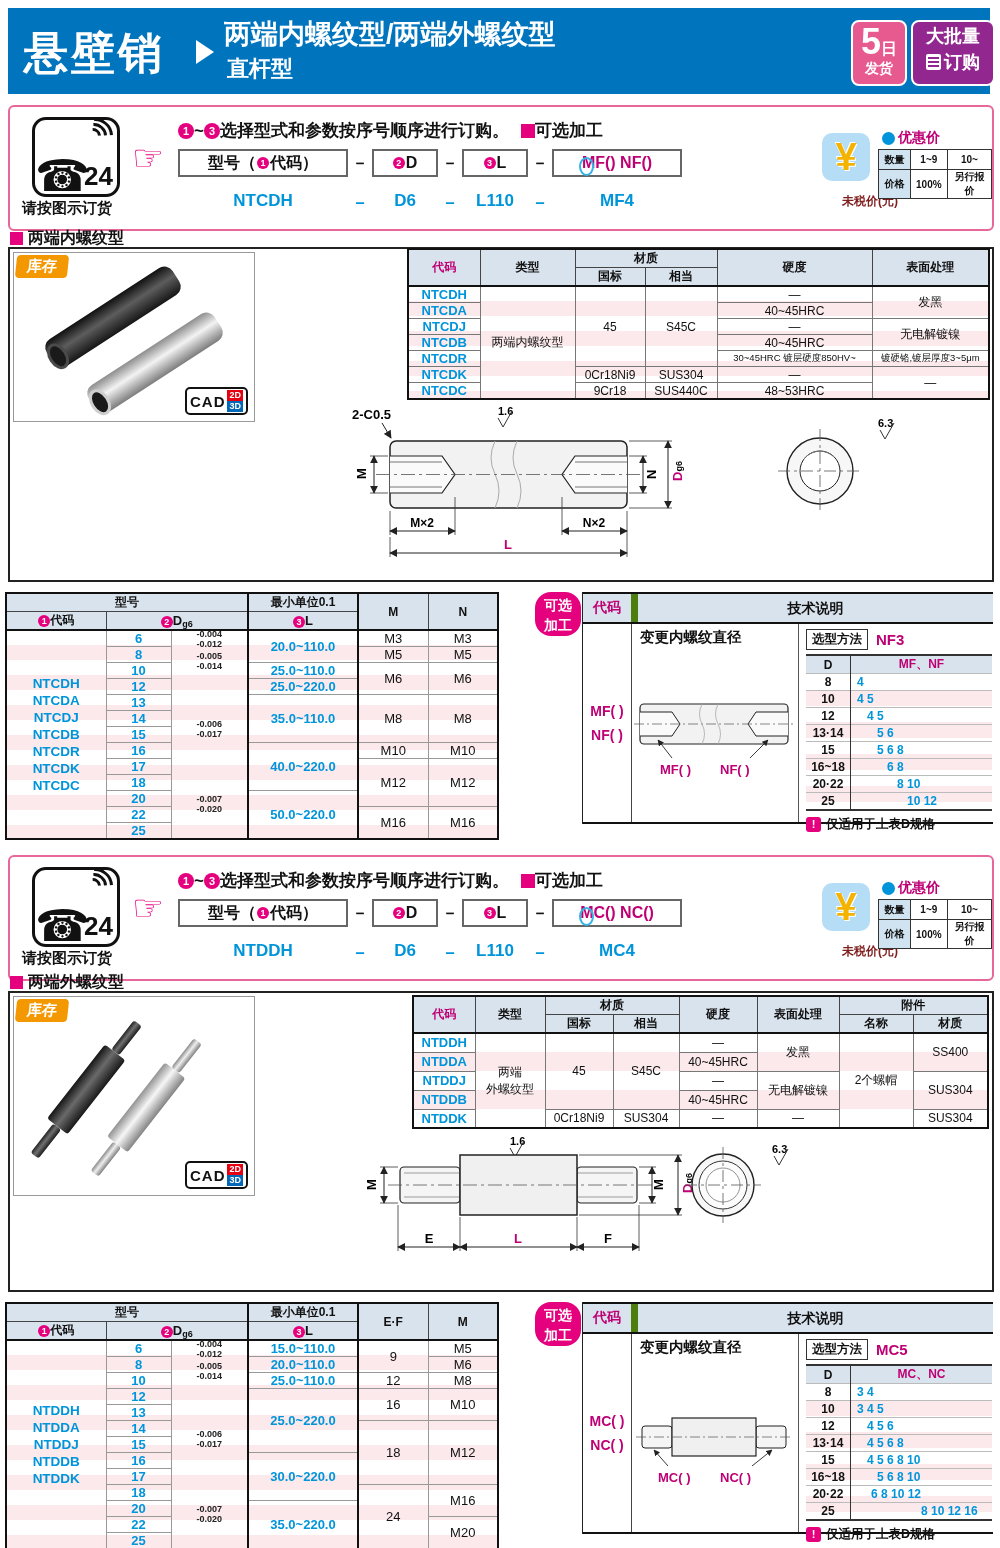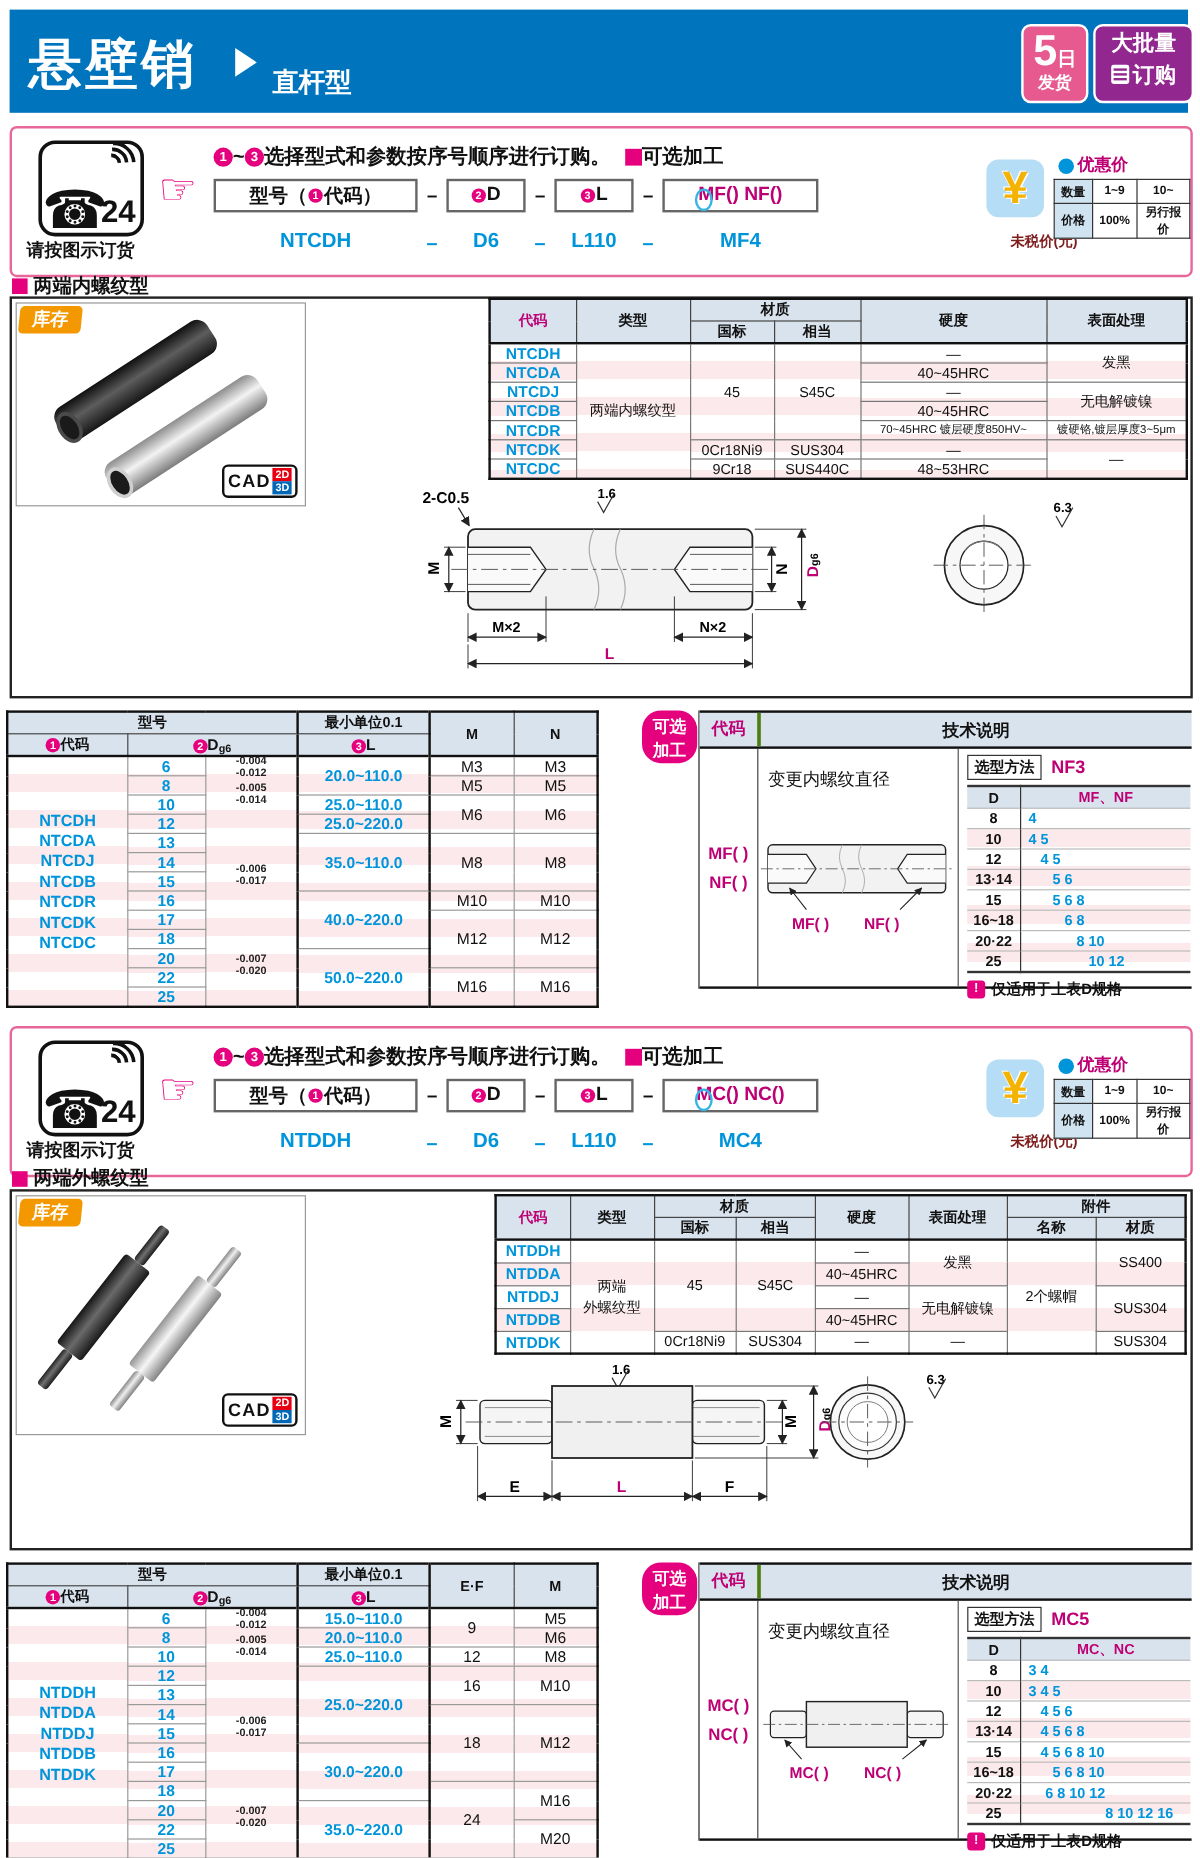--- a/index.html
+++ b/index.html
@@ -109,25 +109,25 @@
   .tolcol{vertical-align:top;}
   .tolcol .tg{display:flex;flex-direction:column;align-items:center;justify-content:center;font-size:9px;line-height:10px;font-weight:600;color:#222;}
   .tg.g1{height:15px;}.tg.g2{height:30px;}.tg.g3{height:105px;}.tg.g4{height:45px;}
   .dsub{font-size:9px;vertical-align:-2px;}
   
   .opt{position:absolute;left:535px;width:457px;height:232px;}
   .obadge{position:absolute;left:0;top:0;width:46px;height:44px;background:#E5007E;color:#fff;border-radius:16px;text-align:center;font-size:14px;font-weight:bold;line-height:20px;padding-top:3px;box-sizing:border-box;}
   .otable{position:absolute;left:47px;top:0;width:410px;border-left:1.5px solid #222;}
   .ohead{display:flex;border-top:2px solid #111;border-bottom:2px solid #111;height:28px;background:#D9E3EE;align-items:center;font-size:14px;font-weight:bold;}
   .ohead .oc1{width:48px;text-align:center;color:#BE0074;}
-  .ohead .oc2{flex:1;text-align:center;border-left:3px solid #4d7c0f;align-self:stretch;line-height:28px;}
+  .ohead .oc2{flex:1;text-align:center;border-left:7px solid #4d7c0f;align-self:stretch;line-height:28px;}
   .obody{display:flex;height:198px;border-bottom:2px solid #111;}
   .obody .bcol1{width:48px;border-right:1px solid #444;display:flex;flex-direction:column;align-items:center;justify-content:center;gap:8px;color:#BE0074;font-weight:bold;font-size:14px;}
   .obody .bcol2{flex:1;position:relative;}
-  .otitle{position:absolute;left:8px;top:16px;font-size:14.5px;font-weight:normal;}
+  .otitle{position:absolute;left:8px;top:4px;font-size:14.5px;font-weight:bold;}
   .osvg{position:absolute;left:0px;top:70px;}
   .oright{position:absolute;left:166px;top:0;right:0;bottom:0;border-left:1px solid #555;padding:5px 0 0 7px;}
   .meth{display:flex;align-items:center;margin-bottom:4px;}
   .mlab{border:1.5px solid #333;padding:1px 5px;font-size:12.5px;font-weight:bold;}
   .mval{color:#BE0074;font-weight:bold;font-size:15px;margin-left:8px;}
   .mini{width:186px;border-top:2px solid #333;border-bottom:2px solid #333;}
   .mini th{background:#D9E3EE;font-size:12px;height:16px;font-weight:bold;padding:0;}
   .mini th.mvh{color:#BE0074;}
   .mini td{height:16px;font-size:12px;font-weight:bold;border-top:1px solid #bbb;padding:0;}
   .mini .md{width:44px;border-right:1px solid #333;text-align:center;}
@@ -153,20 +153,21 @@
   .bang{width:15px;height:15px;background:#E5007E;color:#fff;border-radius:3px;font-size:11px;font-weight:bold;text-align:center;line-height:15px;}
   
   .dwg text{font-family:"Liberation Sans",sans-serif;}
 </style>
 </head>
 <body>
 
 <div class="hdr">
   <div class="hdr-title">悬壁销</div>
   <div class="hdr-arrow"></div>
+  <div class="hdr-sub1">两端内螺纹型/两端外螺纹型</div>
   <div class="hdr-sub2">直杆型</div>
   <div class="badge-ship">
     <div><span class="b1">5</span><span class="b2">日</span></div>
     <span class="b3">发货</span>
   </div>
   <div class="badge-bulk">
     <span class="b1">大批量</span>
     <div class="row">
         <span class="doc-ic"></span>
         <span style="font-size:18px;font-weight:bold">订购</span>
@@ -309,21 +310,21 @@
           <td class="codec">NTCDJ</td>
           <td>—</td>
           <td rowspan="2">无电解镀镍</td>
         </tr>
       <tr>
           <td class="codec">NTCDB</td>
           <td>40~45HRC</td>
         </tr>
       <tr>
           <td class="codec">NTCDR</td>
-          <td class="tiny">70~45HRC 镀层硬度850HV~</td>
+          <td class="tiny">30~45HRC 镀层硬度850HV~</td>
           <td class="tiny">镀硬铬,镀层厚度3~5μm</td>
         </tr>
       <tr>
           <td class="codec">NTCDK</td>
           <td>0Cr18Ni9</td>
           <td>SUS304</td>
           <td>—</td>
           <td rowspan="2">—</td>
         </tr>
       <tr>

